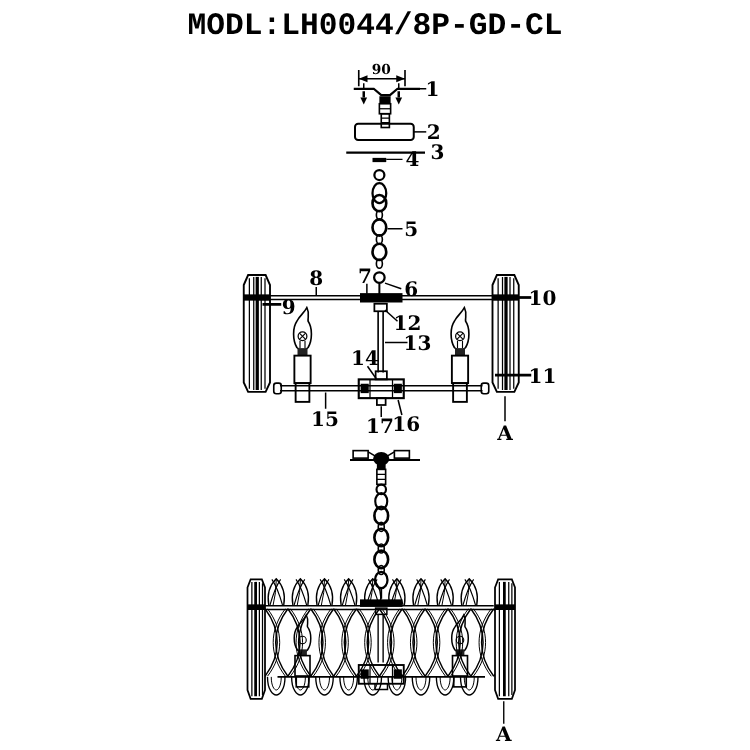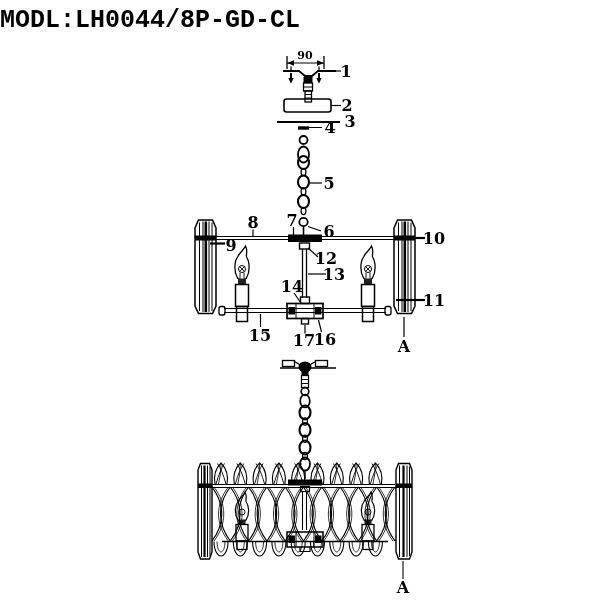--- a/index.html
+++ b/index.html
@@ -1,18 +1,18 @@
 <!DOCTYPE html>
 <html><head>
 <meta charset="utf-8">
 <style>
   html,body{margin:0;padding:0;background:#fff;}
   .page{position:relative;width:600px;height:600px;background:#ffffff;overflow:hidden;
         font-family:"DejaVu Serif", serif;}
-  .title{position:absolute;top:6px;left:0;width:600px;text-align:left;
+  .title{position:absolute;top:6px;left:0;width:600px;text-align:center;
          font-family:"Liberation Mono", monospace;font-weight:bold;font-size:25px;
          letter-spacing:0px;color:#000;}
   svg{position:absolute;top:0;left:0;}
   svg text{font-family:"DejaVu Serif", serif;font-weight:bold;fill:#000;}
   .plbl{font-size:16px;}
   .dimtxt{font-size:11px;}
   .stk{stroke:#000;fill:none;}
 </style>
 </head>
 <body>

